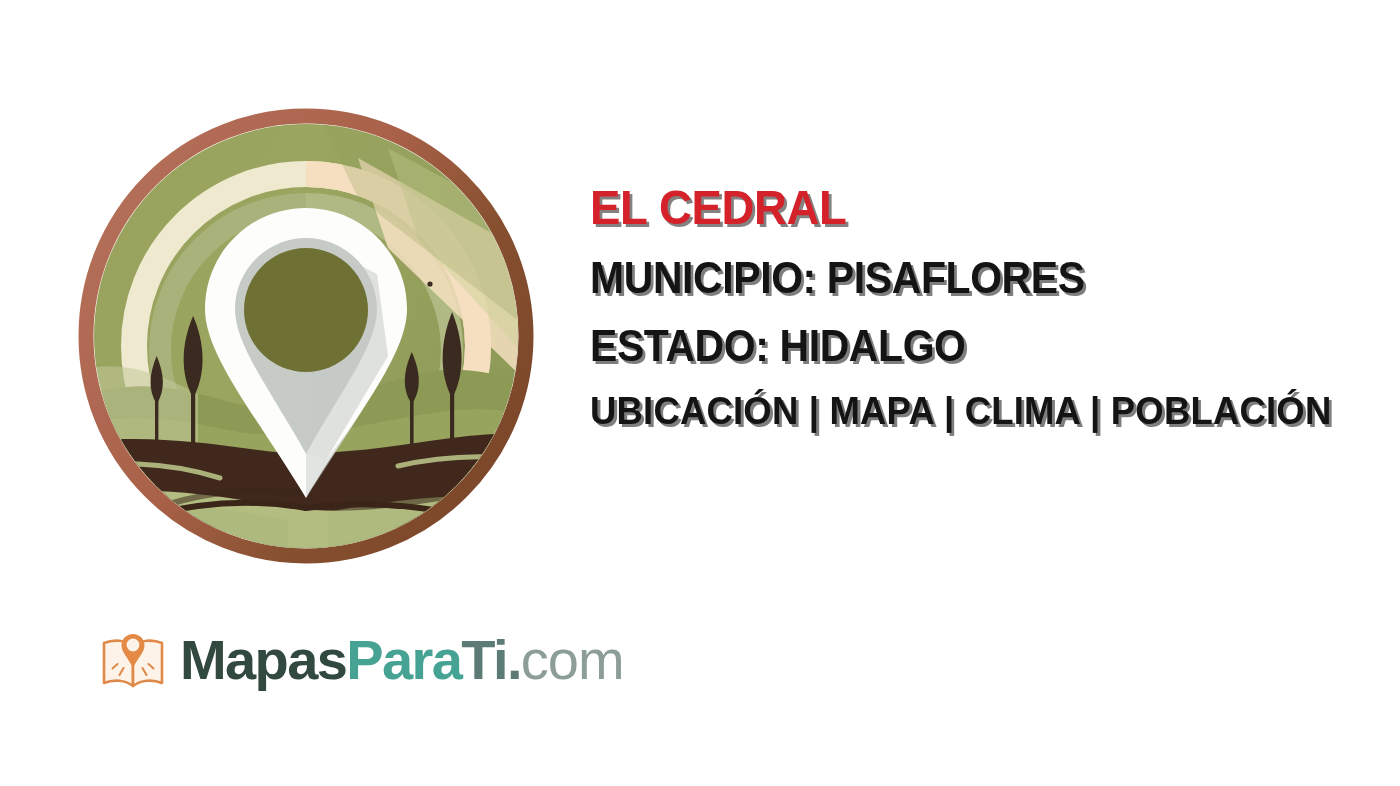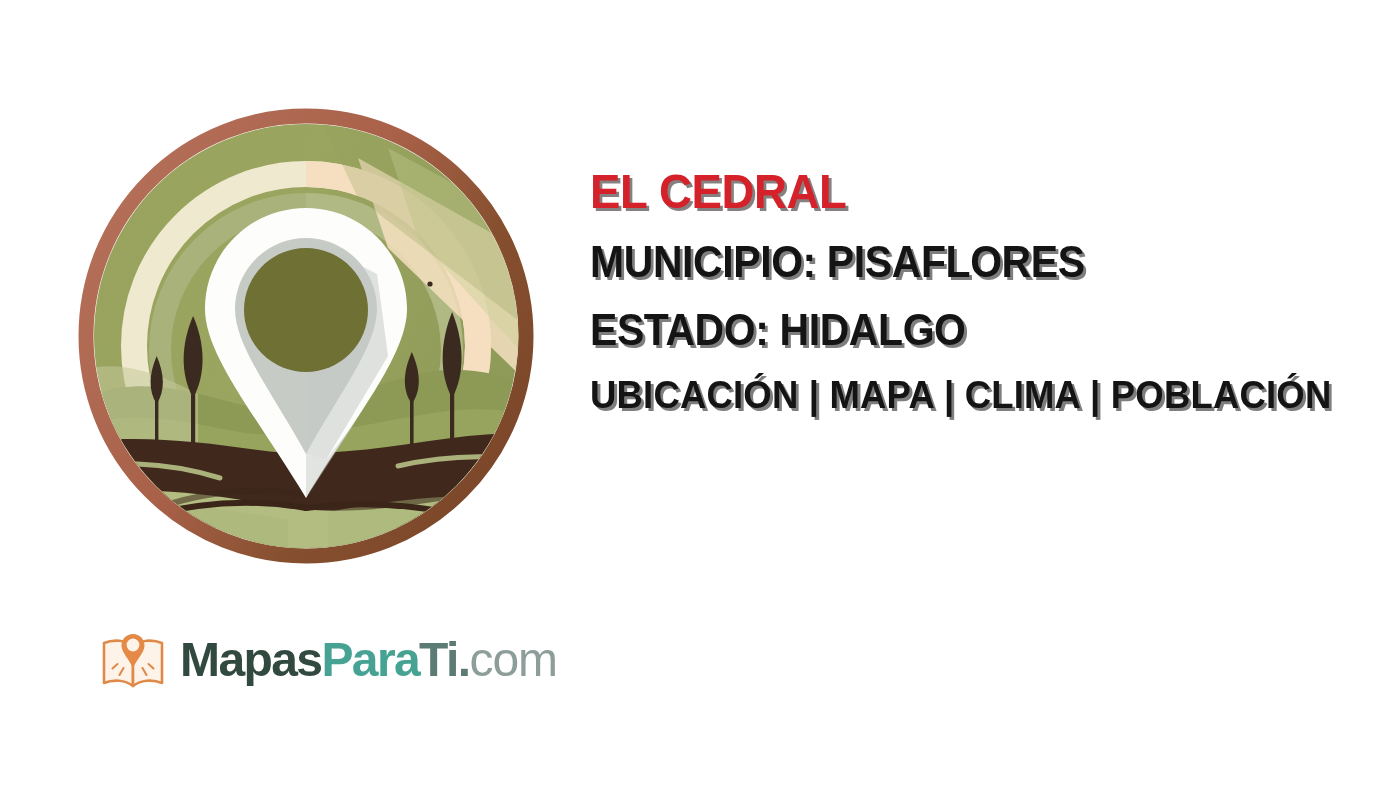--- a/index.html
+++ b/index.html
@@ -23,21 +23,21 @@
     top: 88px;
     width: 496px;
     height: 496px;
   }
   #emblem svg { display: block; width: 100%; height: 100%; }
 
   
   #info-block {
     position: absolute;
     left: 590px;
-    top: 167px;
+    top: 183px;
     width: 800px;
   }
   .line {
     white-space: nowrap;
     color: #141414;
     text-shadow: 3px 3px 0 rgba(20,20,20,0.55);
     font-weight: 700;
     letter-spacing: -0.4px;
     line-height: 1.0;
     transform: scaleX(0.93);
@@ -69,21 +69,21 @@
     left: 96px;
     top: 622px;
     display: flex;
     align-items: center;
     height: 76px;
   }
   #brand-mark { width: 74px; height: 74px; flex: 0 0 auto; }
   #brand-mark svg { display: block; width: 100%; height: 100%; }
   #brand-wordmark {
     margin-left: 10px;
-    font-size: 48px;
+    font-size: 56px;
     font-weight: 700;
     letter-spacing: -1.6px;
     line-height: 1;
     white-space: nowrap;
   }
   .wm-mapas { color: #31493f; }
   .wm-para  { color: #46a393; }
   .wm-ti    { color: #5c7b74; }
   .wm-com   { color: #8d9e9a; font-weight: 400; letter-spacing: -1px; }
 </style>

